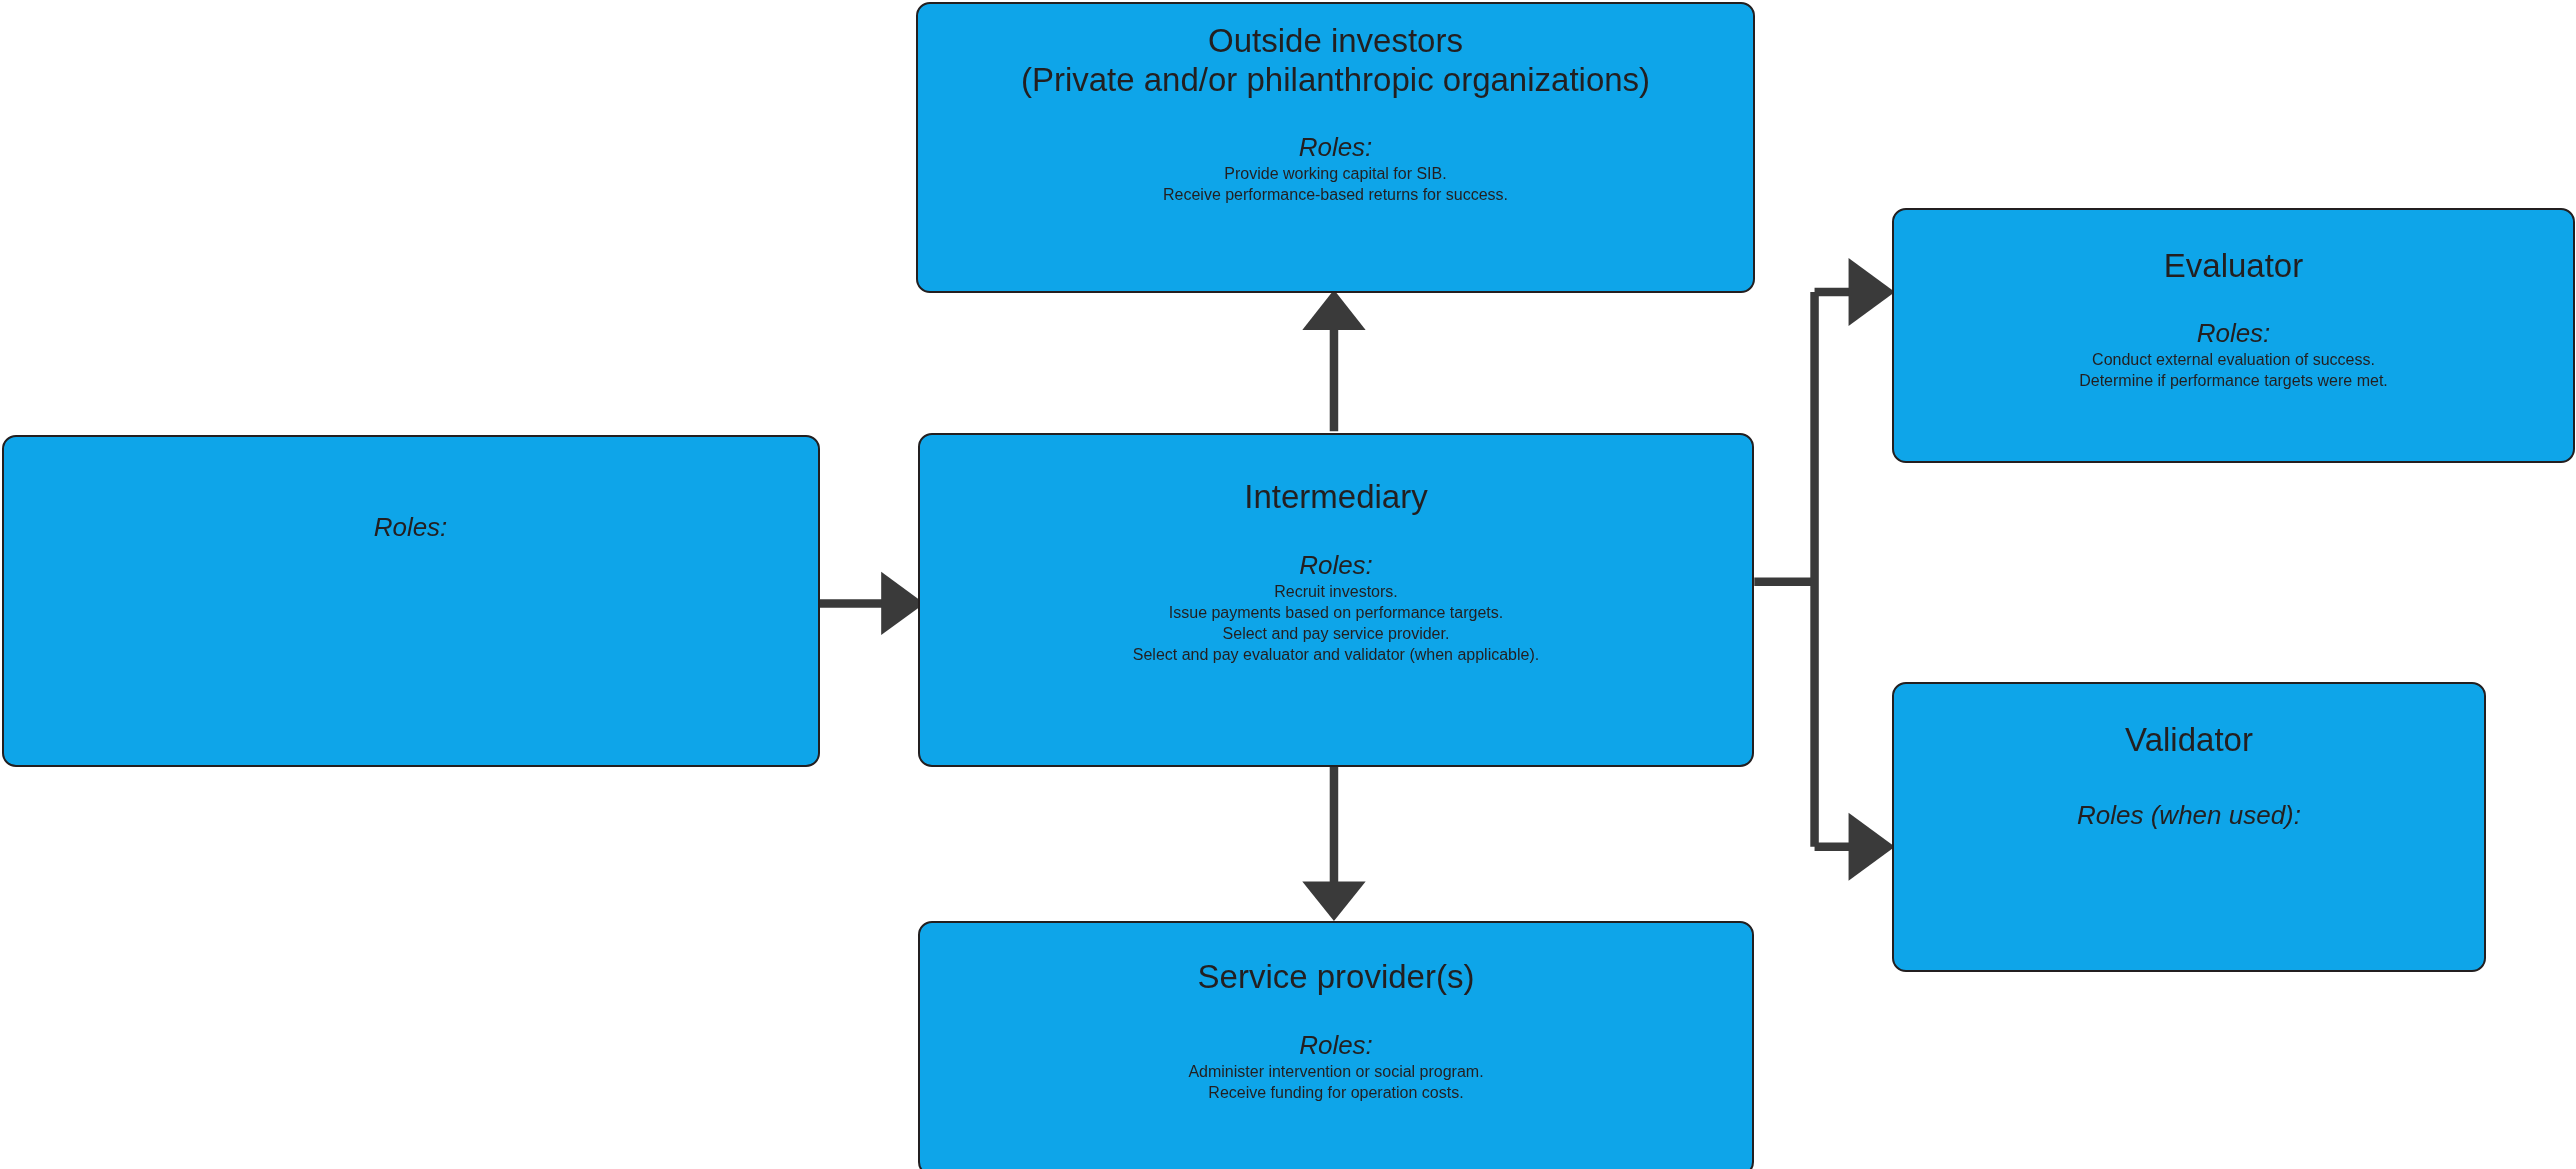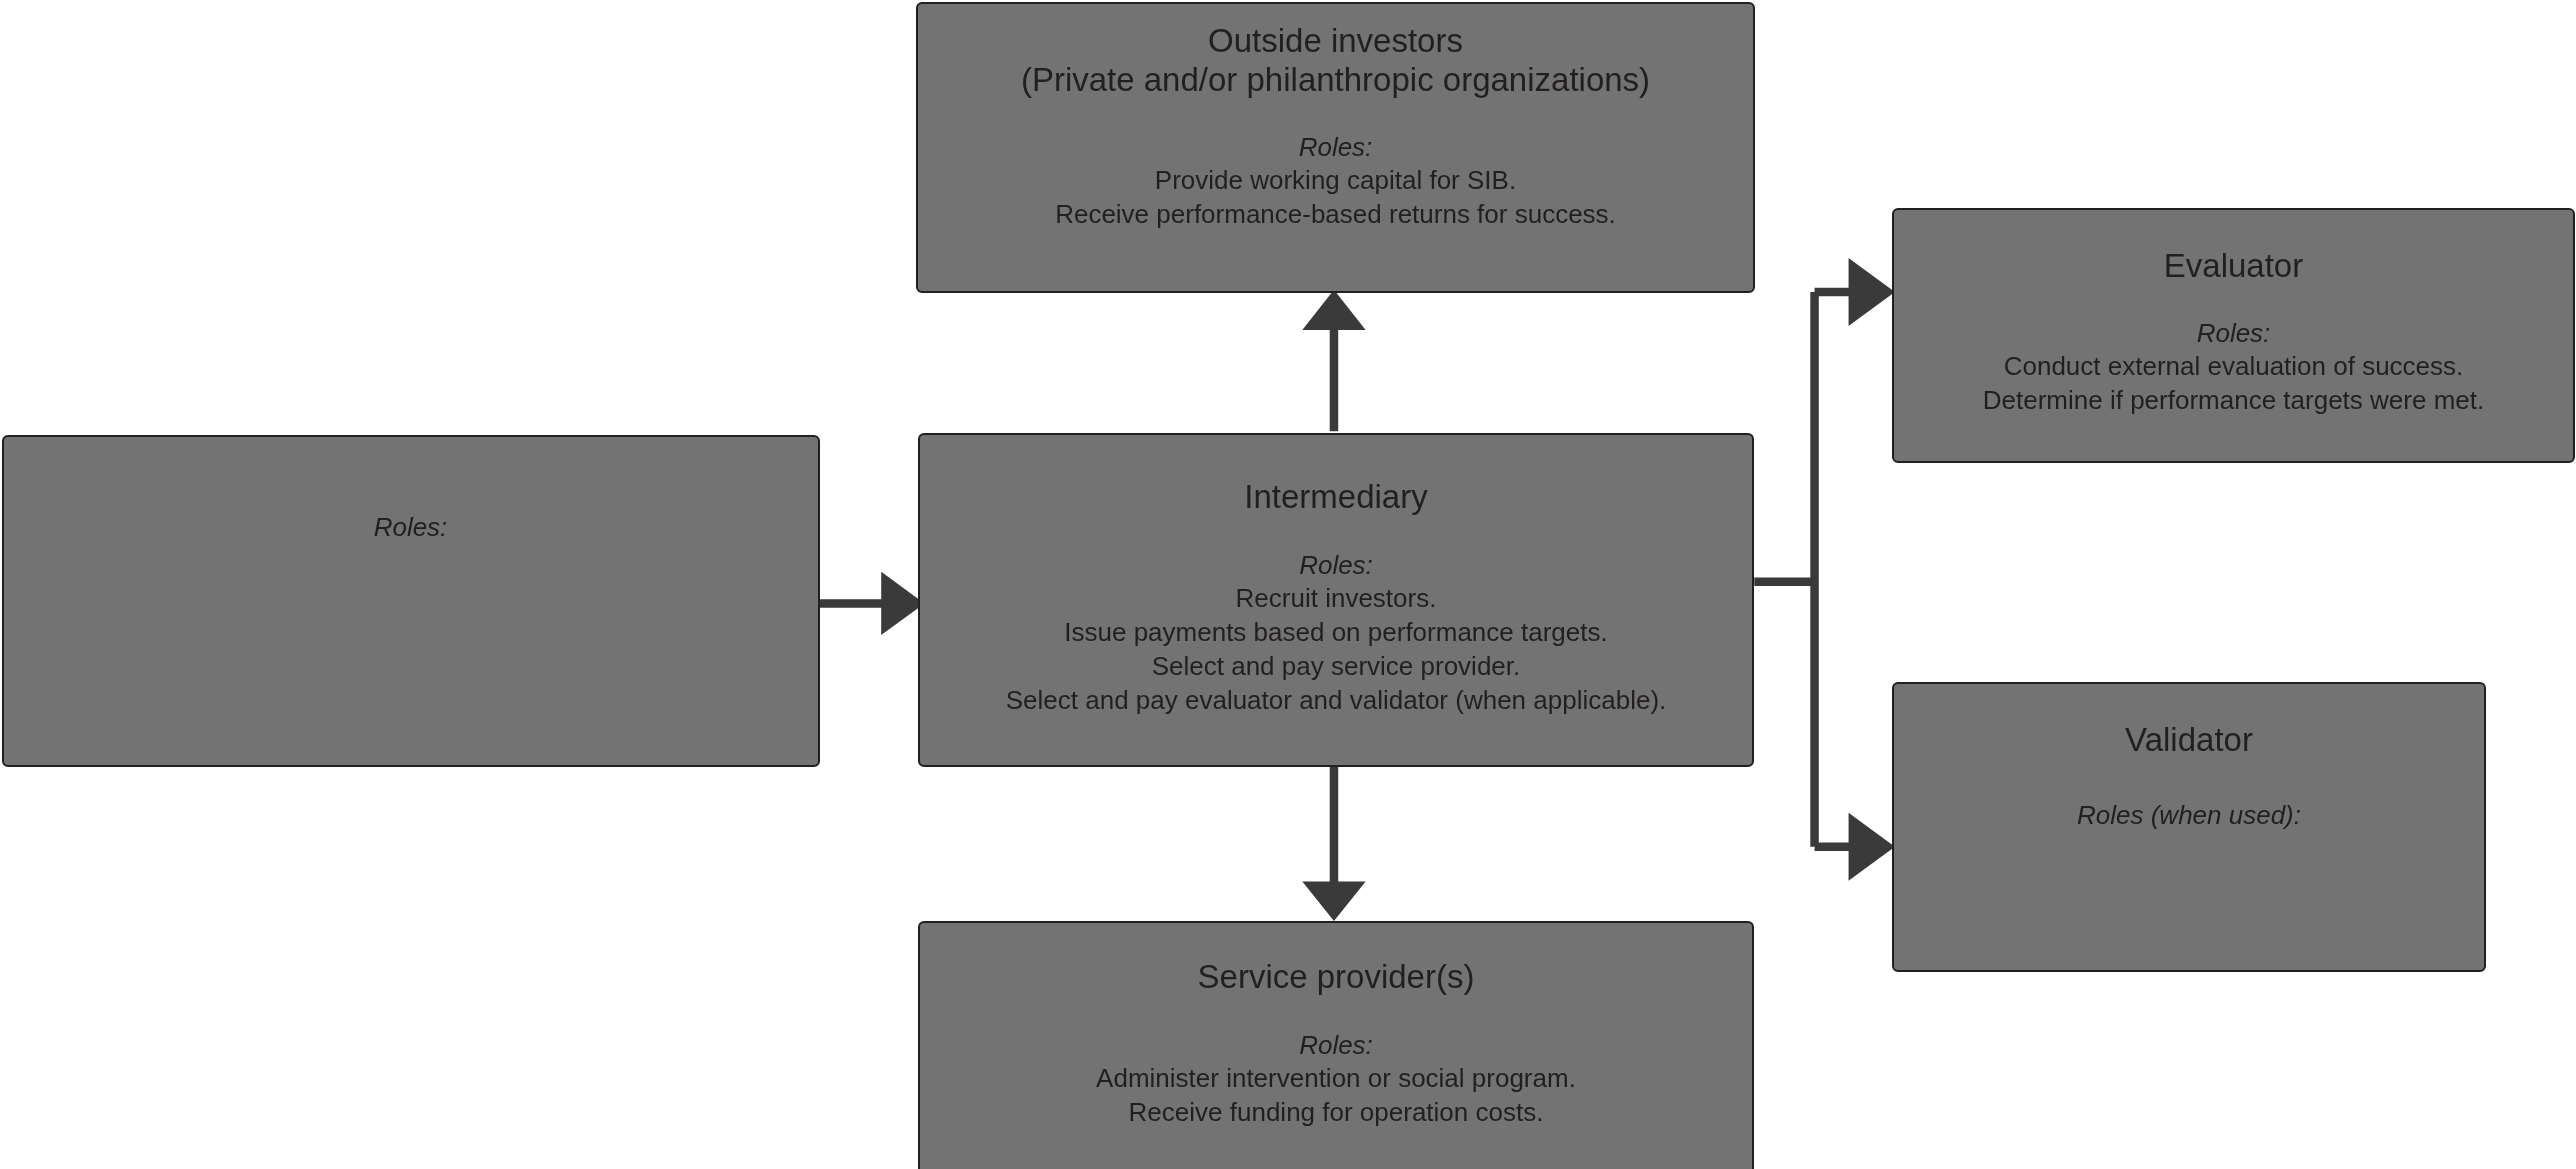--- a/index.html
+++ b/index.html
@@ -16,22 +16,22 @@
     position: relative;
     width: 2576px;
     height: 1169px;
     background: #ffffff;
     overflow: hidden;
   }
   .node {
     position: absolute;
     box-sizing: border-box;
     border: 2.3px solid #231f20;
-    border-radius: 6px;
-    background: #737373;
+    border-radius: 14px;
+    background: #0ea5e9;
     display: flex;
     flex-direction: column;
     align-items: center;
     justify-content: flex-start;
     text-align: center;
     padding: 0 18px;
     z-index: 3;
   }
   .node-title {
     font-size: 33px;
@@ -40,21 +40,21 @@
     color: #231f20;
     white-space: pre-line;
   }
   .node-roles-label {
     font-size: 26px;
     font-style: italic;
     line-height: 1.30;
     color: #231f20;
   }
   .node-roles-list {
-    font-size: 26px;
+    font-size: 16px;
     line-height: 1.30;
     color: #231f20;
     white-space: pre-line;
   }
   
   #node-outside-investors {
     left: 916px; top: 1.5px; width: 839px; height: 291px;
     padding-top: 17px;
   }
   #node-outside-investors .node-roles-label { margin-top: 31px; }

